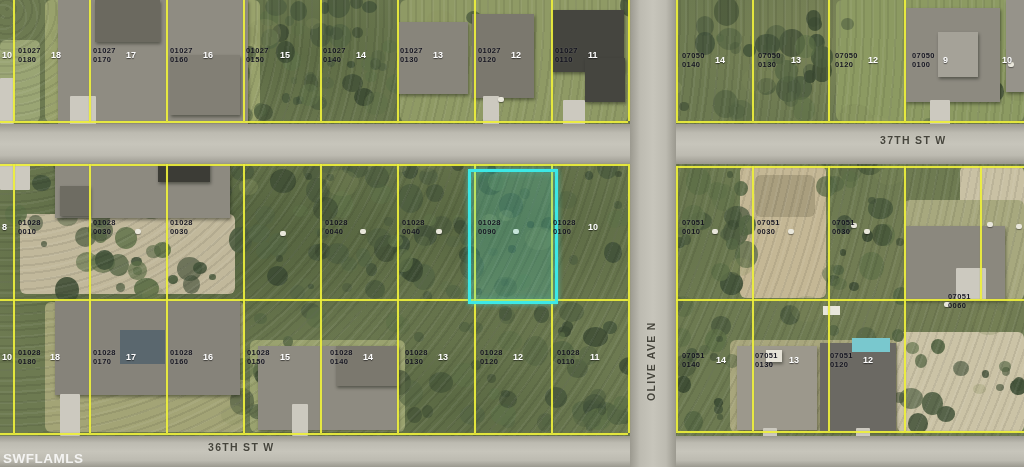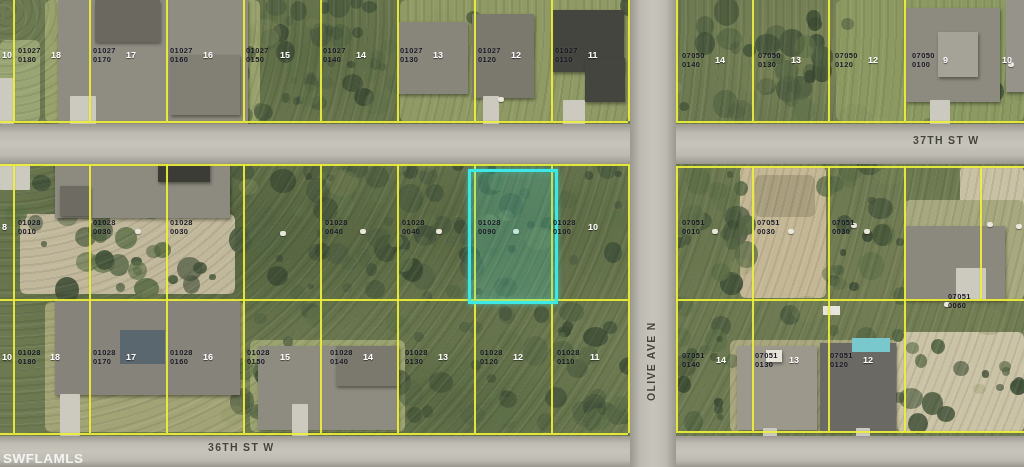--- a/index.html
+++ b/index.html
@@ -753,18 +753,18 @@
       <div class="lotnum" style="left: 126px; top: 352px;">17</div>
       <div class="lotnum" style="left: 203px; top: 352px;">16</div>
       <div class="lotnum" style="left: 280px; top: 352px;">15</div>
       <div class="lotnum" style="left: 363px; top: 352px;">14</div>
       <div class="lotnum" style="left: 438px; top: 352px;">13</div>
       <div class="lotnum" style="left: 513px; top: 352px;">12</div>
       <div class="lotnum" style="left: 590px; top: 352px;">11</div>
       <div class="lotnum" style="left: 716px; top: 355px;">14</div>
       <div class="lotnum" style="left: 789px; top: 355px;">13</div>
       <div class="lotnum" style="left: 863px; top: 355px;">12</div>
-      <div class="street" style="left: 913px; top: 134px;">37TH ST W</div>
+      <div class="street" style="left: 880px; top: 134px;">37TH ST W</div>
       <div class="street" style="left: 208px; top: 441px;">36TH ST W</div>
       <div class="street vert" style="left: 645px; top: 401px;">OLIVE AVE N</div>
     </div>
   <div id="watermark" class="z-wm">SWFLAMLS</div>
 </div>
 
 </body></html>

